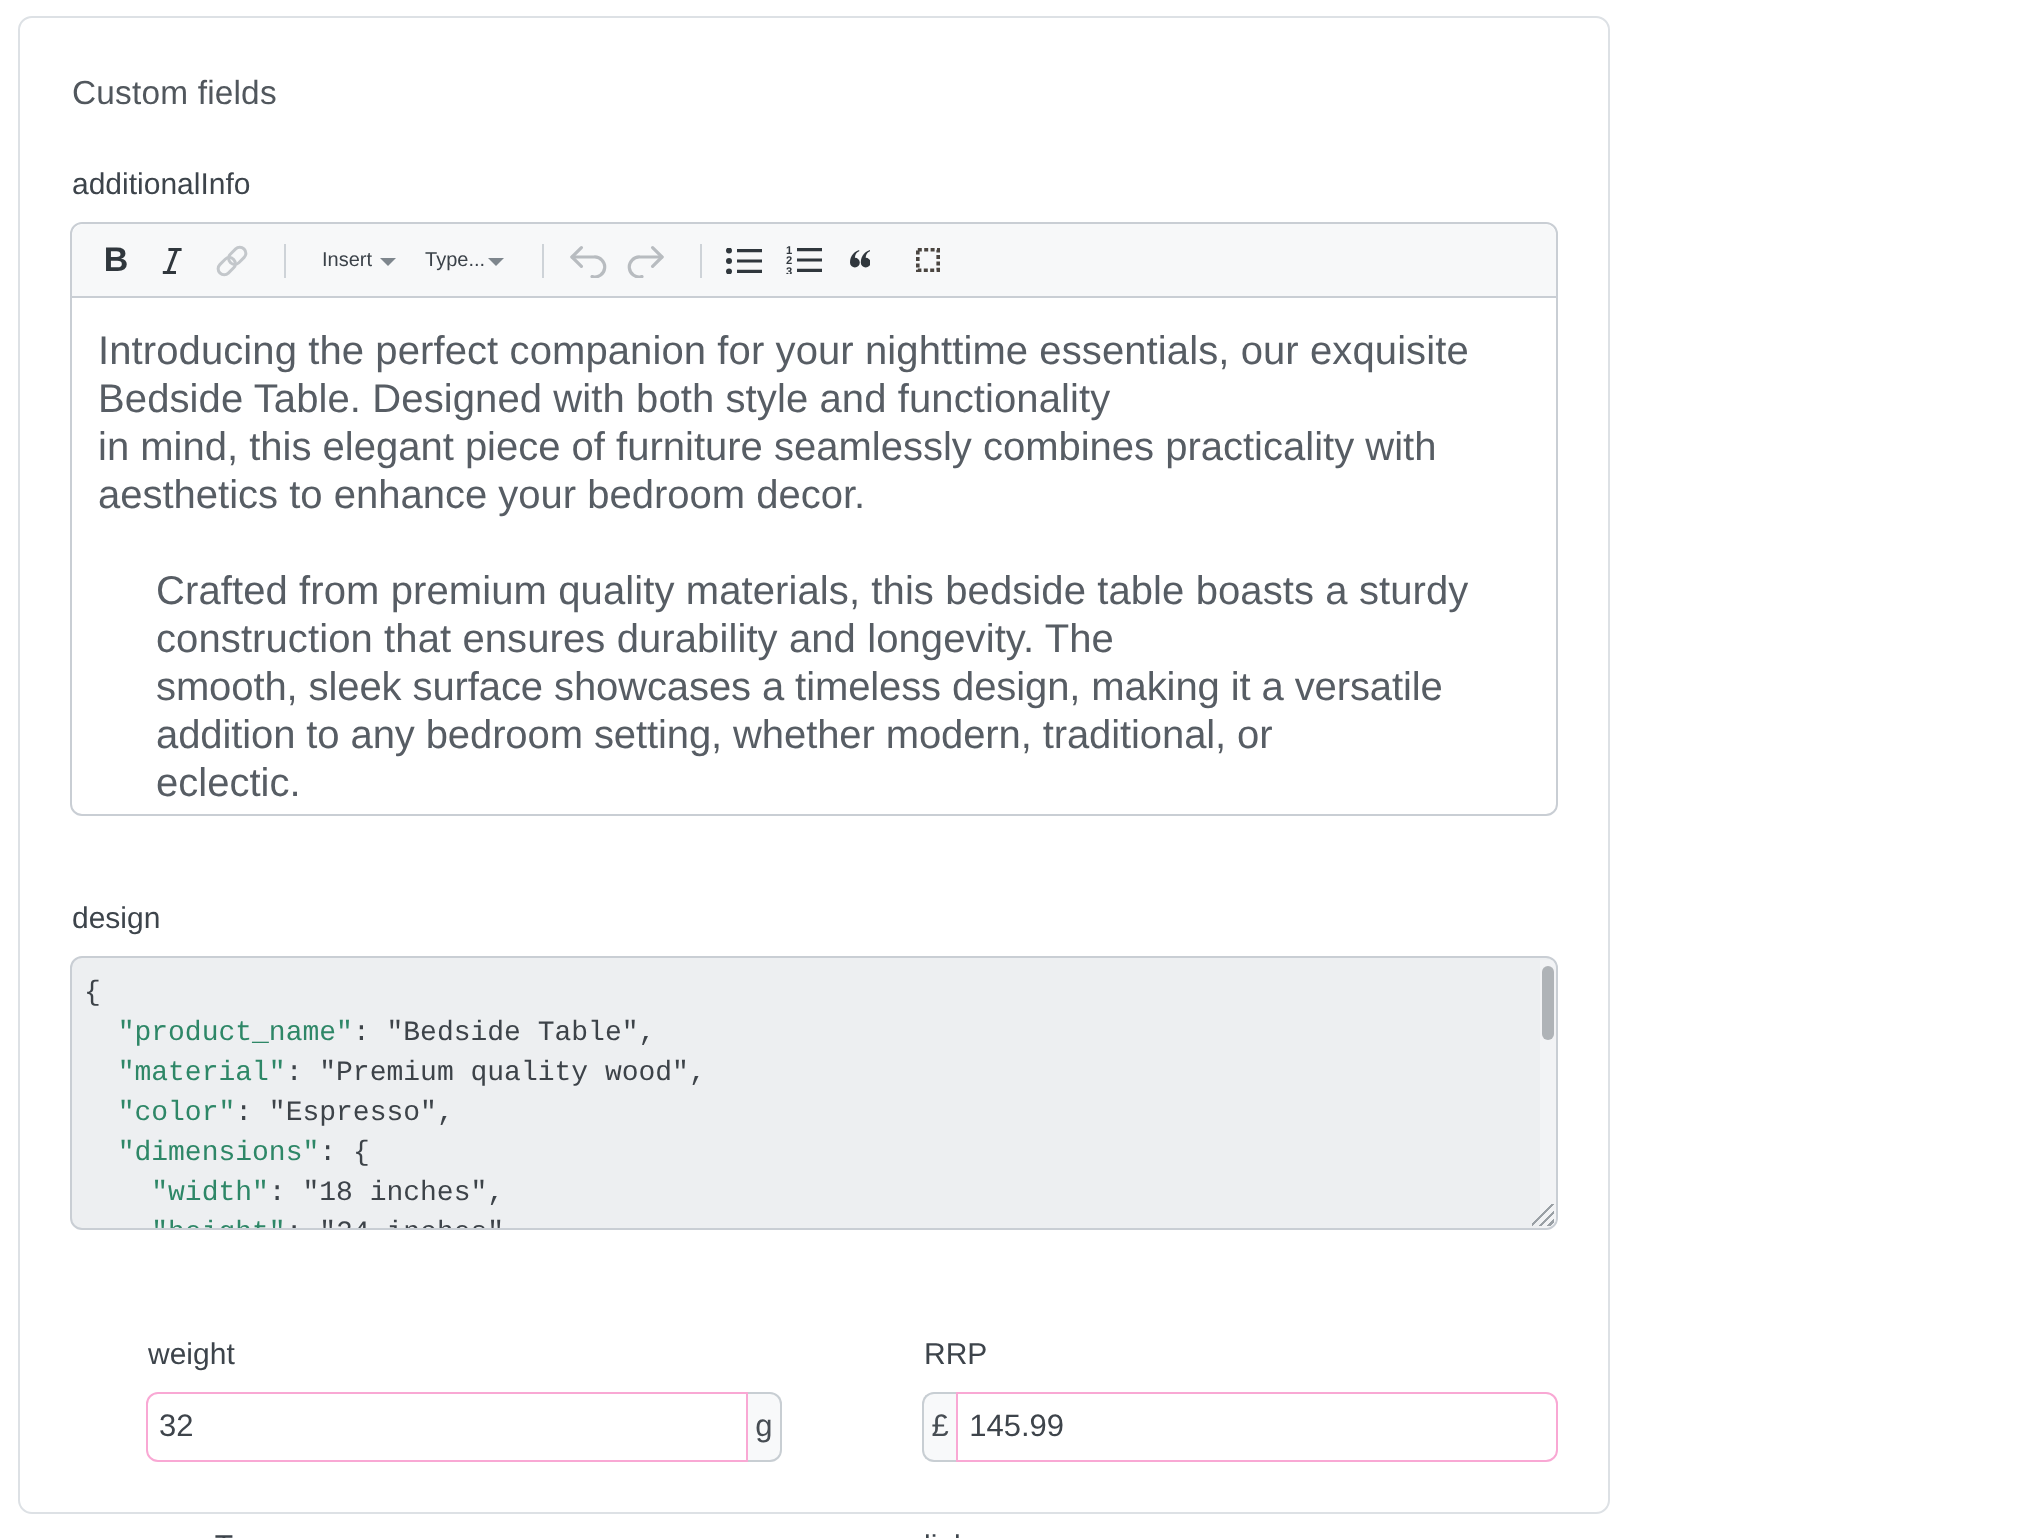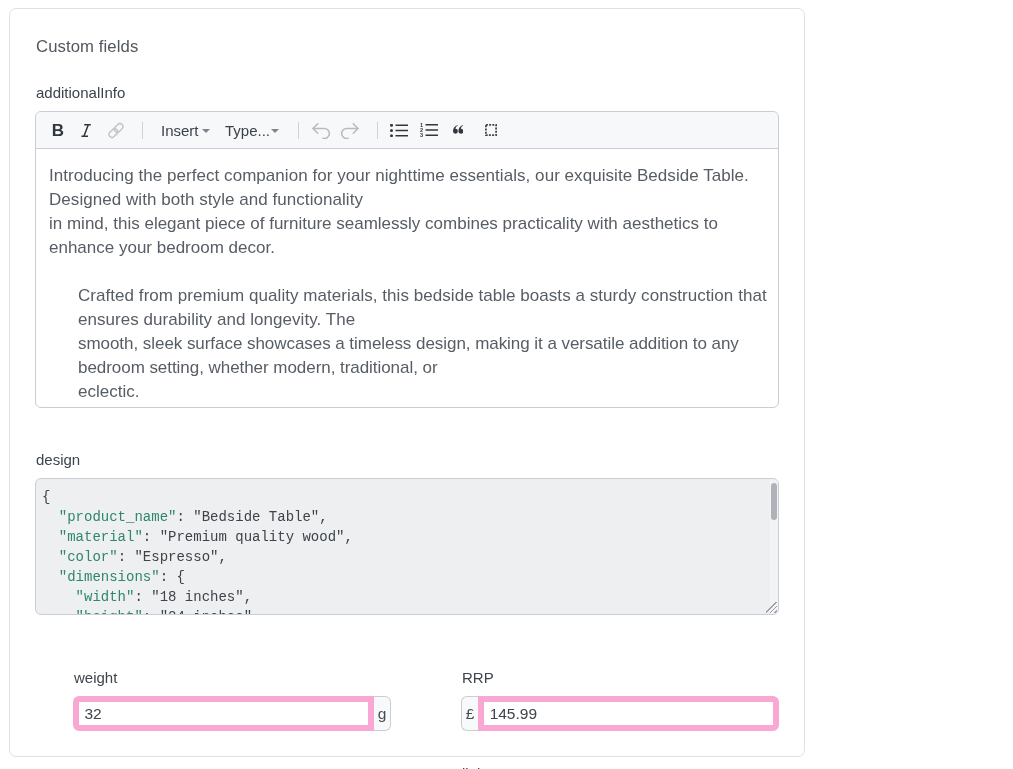--- a/index.html
+++ b/index.html
@@ -26,25 +26,25 @@
   .editor {
     border:1px solid #c9ced4; border-radius:6px; background:#fff;
   }
   .toolbar {
     height:37px; background:#f7f8f9; border-bottom:1px solid #c9ced4;
     border-radius:6px 6px 0 0; display:flex; align-items:center;
     color:#343a40;
   }
   .tb-b { font-weight:700; font-size:17px; width:16px; text-align:center; margin-left:14px; color:#30373d; transform:translateY(0.5px); }
   .tb-sep { width:1px; height:17px; background:#ced3d8; flex:0 0 1px; }
-  .tb-drop { font-size:15px; color:#3b4249; display:flex; align-items:center; }
+  .tb-drop { font-size:10px; color:#3b4249; display:flex; align-items:center; }
   .tb-caret { width:0; height:0; border-left:4px solid transparent; border-right:4px solid transparent; border-top:4.5px solid #7e868d; margin-left:3.5px; margin-top:2px; }
   .tb-ico { display:flex; align-items:center; }
   .editor-body {
-    padding:15px 8px 3px 13px; font-size:17px; line-height:24px; color:#575d64;
+    padding:15px 8px 3px 13px; font-size:20px; line-height:24px; color:#575d64;
   }
   .editor-body p { margin:0 0 24px 0; }
   .editor-body p:last-child { margin-bottom:0;margin-left:29px; }
   .g1 { margin-bottom:41px; }
   
   .specs {
     position:relative; height:137px; background:#edeff1;
     border:1px solid #c9ced4; border-radius:6px; overflow:hidden;
     margin-bottom:52px;
   }
@@ -57,21 +57,21 @@
   .sb-thumb { position:absolute; top:4px; right:1px; width:6px; height:37px; background:#afb3b7; border-radius:3px; }
   .rsz { position:absolute; right:1px; bottom:1px; width:11px; height:11px;
     background:
       linear-gradient(135deg, transparent 0 44%, #9aa0a5 44% 52%, transparent 52% 64%, #9aa0a5 64% 72%, transparent 72% 84%, #9aa0a5 84% 92%, transparent 92%);
   }
   
   .row { display:flex; gap:32px; margin-bottom:32px; }
   .col { width:455px;margin-left:38px; }
   .igroup { display:flex; height:35px; }
   .ctl {
-    height:35px; border:6px solid #f9a8d4; background:#fff; border-radius:6px;
+    height:35px; border:1px solid #f9a8d4; background:#fff; border-radius:6px;
     font-family:"Liberation Sans", sans-serif; font-size:15.5px; color:#3e444b;
     padding:0 5.5px; width:100%; outline:none;
   }
   .igroup .ctl { flex:1 1 auto; width:auto; min-width:0; }
   .addon {
     display:flex; align-items:center; padding:0 3.75px;
     background:#f8f9fa; border:1px solid #c8ced3; font-size:15.5px; color:#474d53;
     white-space:nowrap;
   }
   .addon.right { border-left:0; border-radius:0 6px 6px 0; }

